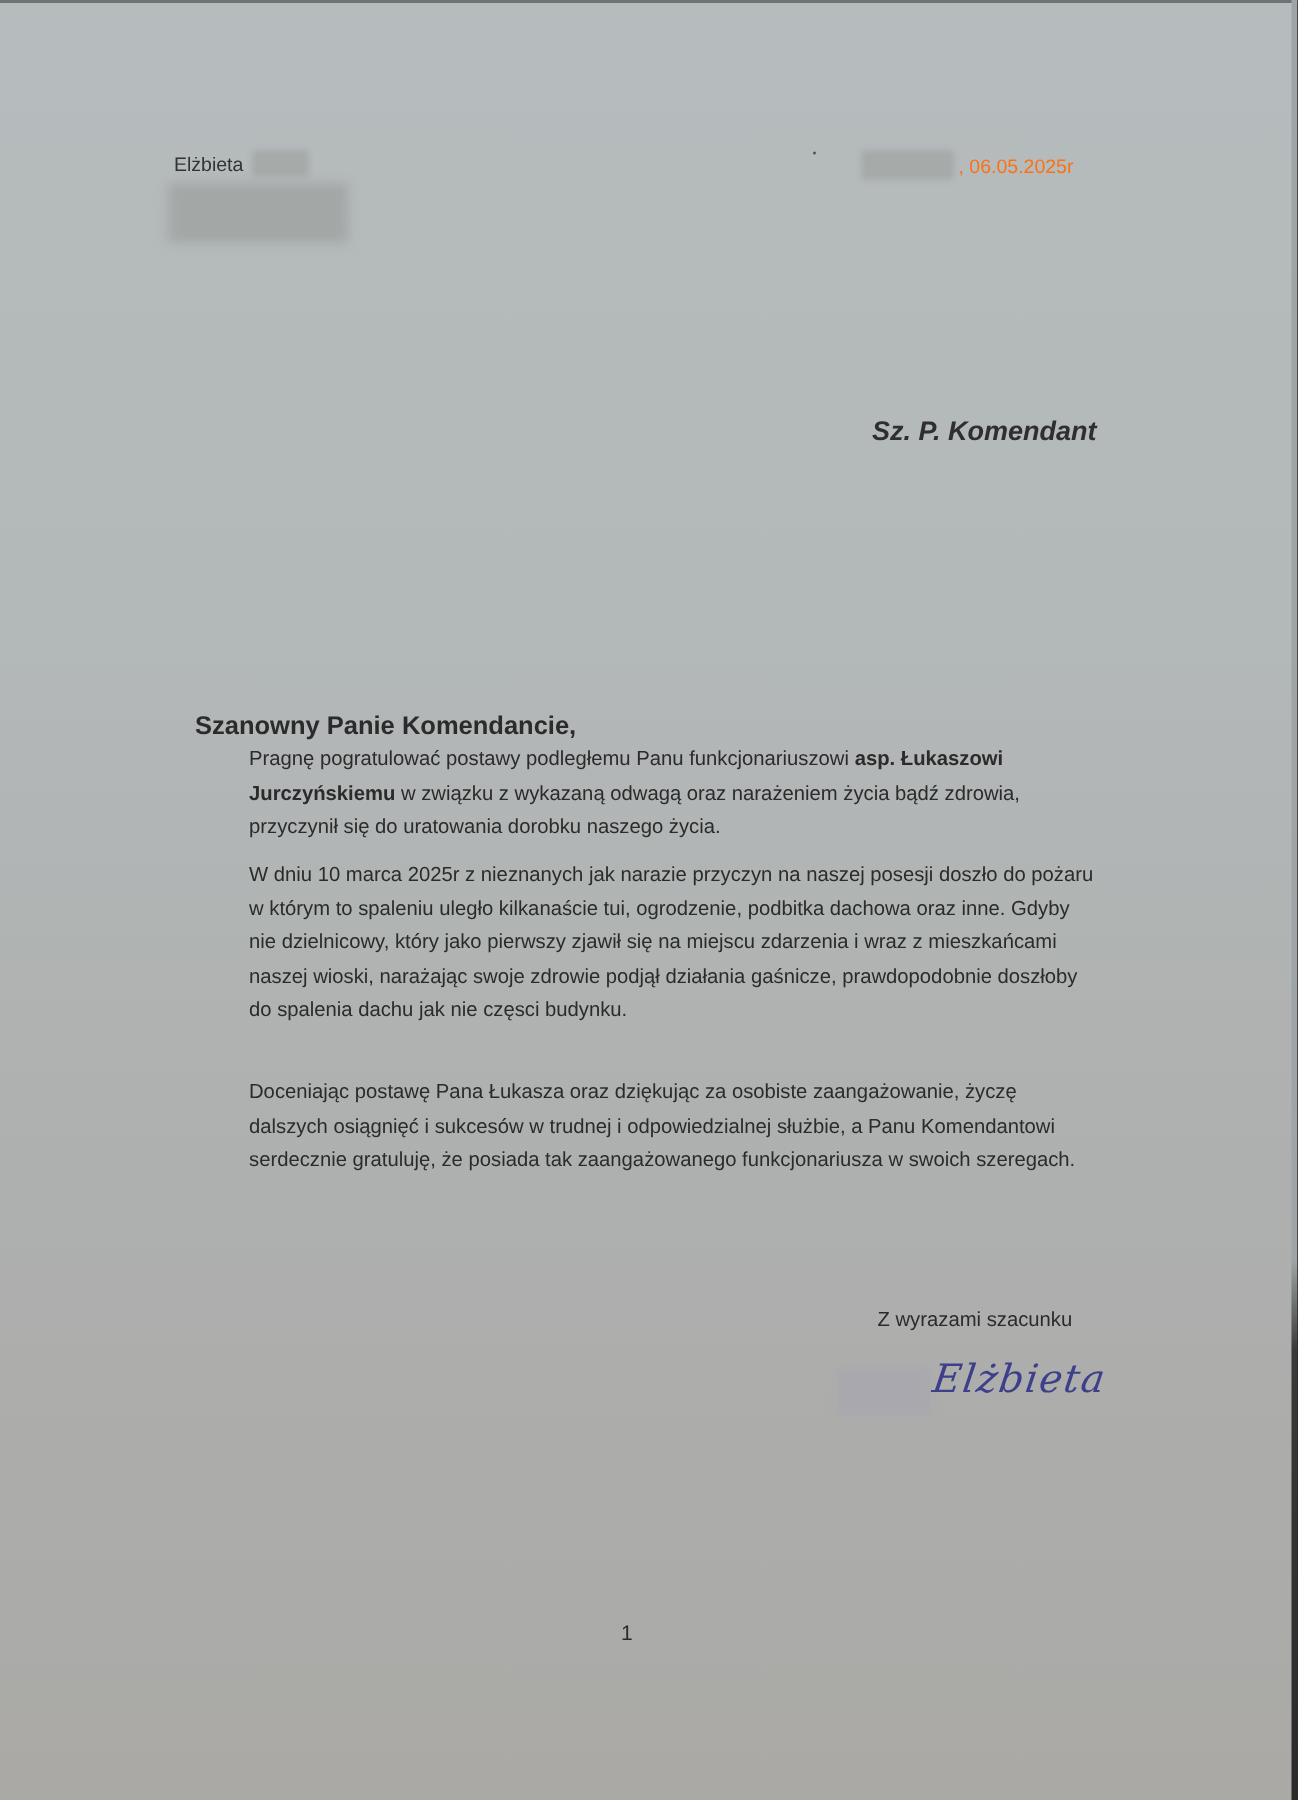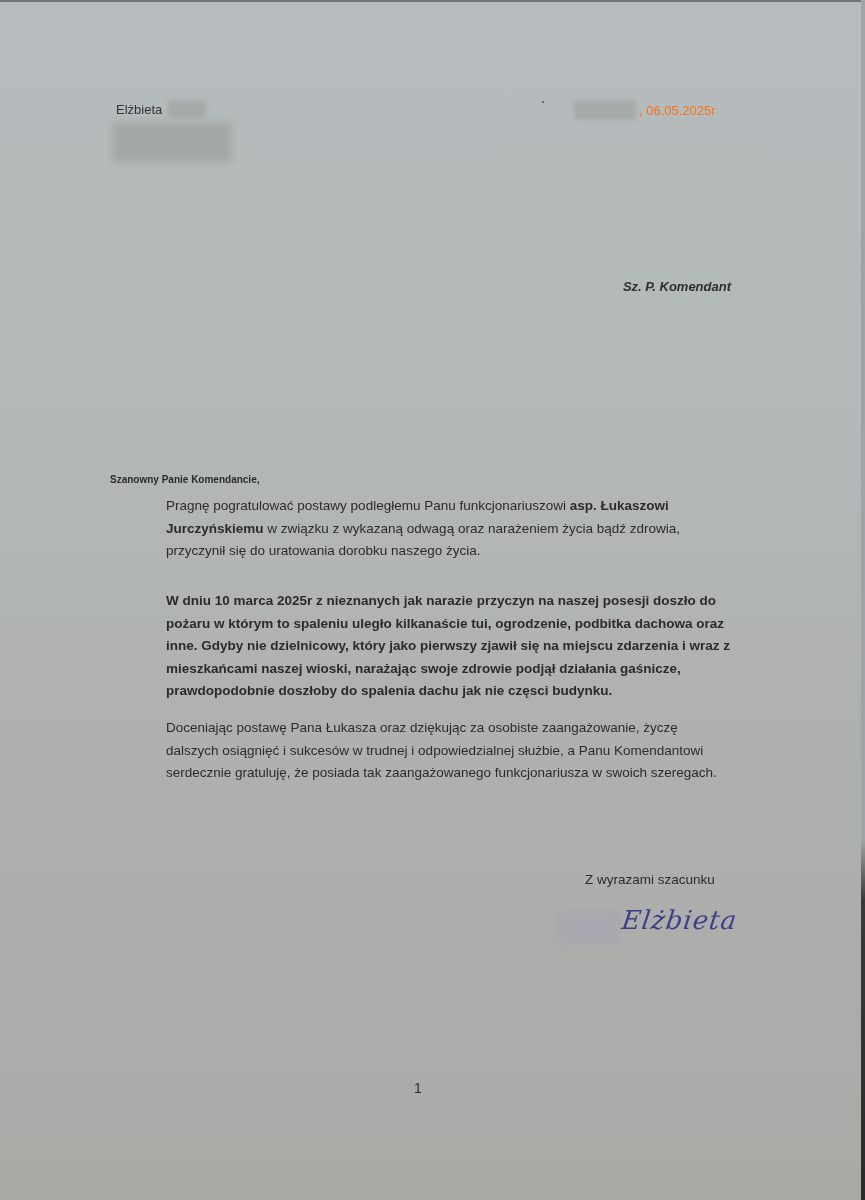--- a/index.html
+++ b/index.html
@@ -79,44 +79,44 @@
       background: #555;
       border-radius: 50%;
     }
     .recipient {
       position: absolute;
       right: 134px;
       top: 276px;
       text-align: right;
       font-style: italic;
       font-weight: bold;
-      font-size: 13px;
+      font-size: 18px;
       line-height: 22px;
       color: #2f2f2f;
     }
     .salutation {
       position: absolute;
-      left: 110px;
+      left: 130px;
       top: 474px;
       font-weight: bold;
-      font-size: 10px;
+      font-size: 17px;
       color: #2b2b2b;
     }
     .body-text {
       position: absolute;
       left: 114px;
       width: 620px;
       font-size: 13.5px;
       line-height: 22.5px;
       color: #2b2b2b;
     }
     .para { margin: 0; }
     .indent { padding-left: 52px; }
     .p1 { top: 495px; }
-    .p2 { top: 590px; font-weight: bold; }
+    .p2 { top: 572px; }
     .p3 { top: 717px; }
     .closing {
       position: absolute;
       left: 585px;
       top: 872px;
       font-size: 13.5px;
       color: #2b2b2b;
     }
     .redact-sign {
       position: absolute;

